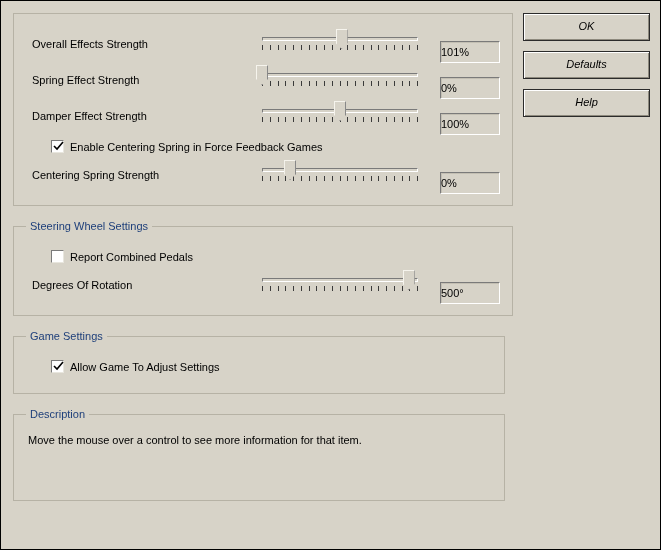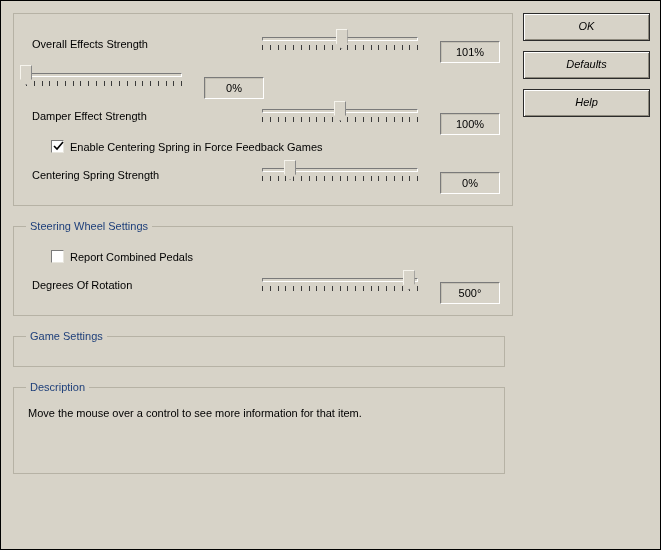--- a/index.html
+++ b/index.html
@@ -96,21 +96,20 @@
 
 .valbox{
   width:58px;height:20px;
   background:#d7d3c8;
   border:1px solid #888;
   border-top-color:#7a7a7a;
   border-left-color:#7a7a7a;
   border-right-color:#fff;
   border-bottom-color:#fff;
   box-shadow:inset 1px 1px 0 #c3bfb3;
-  text-align:center;
   line-height:20px;
   font-size:11px;
   margin-top:16px;
 }
 
 .chk{
   display:flex;align-items:center;
   margin:8px 0 6px 6px;
   cursor:default;
   padding-left:19px;
@@ -186,20 +185,21 @@
               <span></span>
               <span></span>
             </div>
             <div class="thumb" style="left: 51%;"></div>
         </div>
       </div>
       <div class="valbox">101%</div>
     </div>
 
     <div class="row">
+      <div class="lbl">Spring Effect Strength</div>
       <div class="slider-wrap">
         <div class="slider">
           <div class="track"></div>
             <div class="ticks">
               <span></span>
               <span></span>
               <span></span>
               <span></span>
               <span></span>
               <span></span>
@@ -343,20 +343,28 @@
             </div>
             <div class="thumb" style="left: 94%;"></div>
         </div>
       </div>
       <div class="valbox">500°</div>
     </div>
   </fieldset>
 
   <fieldset>
     <legend>Game Settings</legend>
+    <div class="chk">
+      <span class="box checked">
+        <svg width="11" height="11" viewBox="0 0 11 11">
+            <path d="M1 5 L4 8 L10 1" stroke="#000" stroke-width="1.6" fill="none"></path>
+          </svg>
+      </span>
+      <span>Allow Game To Adjust Settings</span>
+    </div>
   </fieldset>
 
   <fieldset>
     <legend>Description</legend>
     <div class="desc-text">Move the mouse over a control to see more information for that item.</div>
   </fieldset>
 
 </div>
 
 <div class="side-area">

